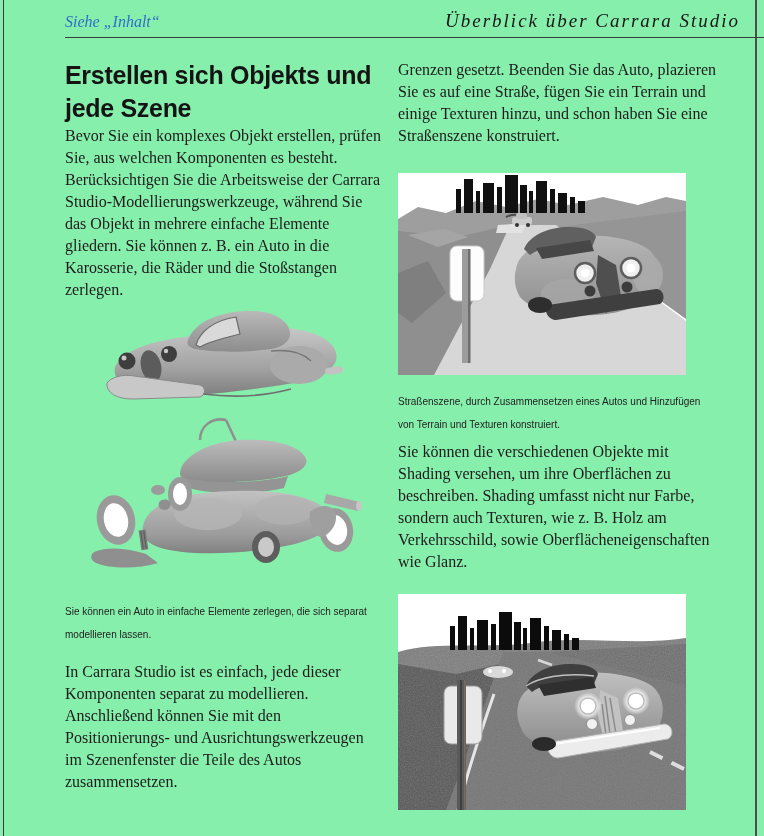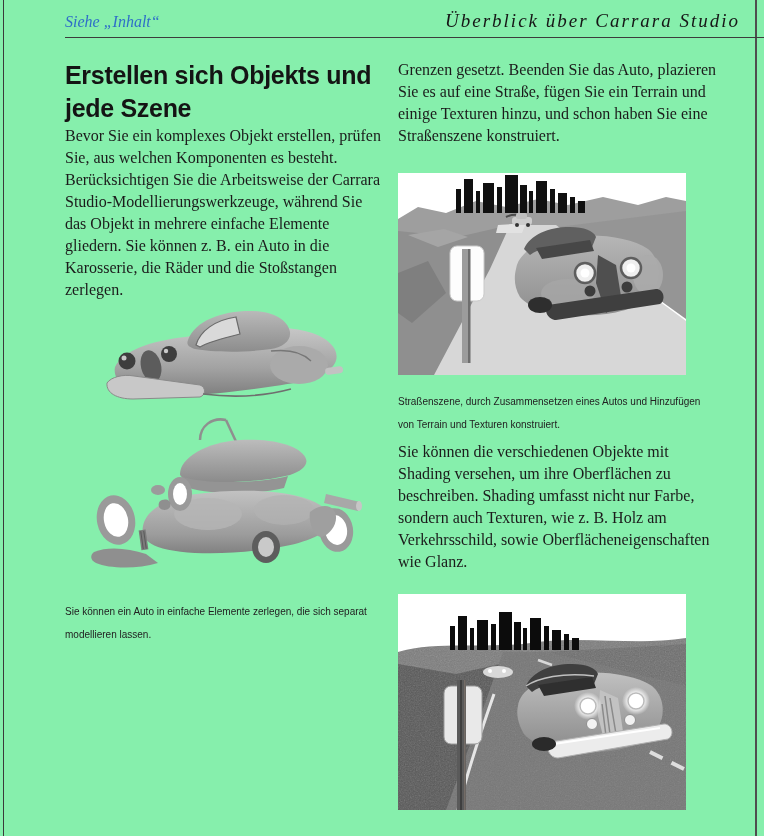--- a/index.html
+++ b/index.html
@@ -116,20 +116,21 @@
         <g transform="rotate(-8 55 126)">
           <rect x="52" y="116" width="7" height="20" fill="#7c7c7c"></rect>
           <line x1="54" y1="117" x2="54" y2="135" stroke="#5a5a5a" stroke-width="1"></line>
           <line x1="57" y1="117" x2="57" y2="135" stroke="#5a5a5a" stroke-width="1"></line>
         </g>
       </svg>
     </figure>
 
     <div class="caption" style="margin-top:26px;width:305px;">Sie können ein Auto in einfache Elemente zerlegen, die sich separat modellieren lassen.</div>
 
+    <p class="body" style="margin-top:15px;">In Carrara Studio ist es einfach, jede dieser Komponenten separat zu modellieren. Anschließend können Sie mit den Positionierungs- und Ausrichtungswerkzeugen im Szenenfenster die Teile des Autos zusammensetzen.</p>
 
   </div>
 
   <div class="col col-right">
     <p class="body" style="margin-top:2px;">Grenzen gesetzt. Beenden Sie das Auto, plazieren Sie es auf eine Straße, fügen Sie ein Terrain und einige Texturen hinzu, und schon haben Sie eine Straßenszene konstruiert.</p>
 
     <figure style="margin:26px 0 0 0;">
       <svg width="288" height="202" viewBox="0 0 288 202" role="img" aria-label="Straßenszene mit Auto, Verkehrsschild, Terrain und Stadtsilhouette">
         <defs>
           <linearGradient id="sc1" x1="0" y1="0" x2="0" y2="1">

